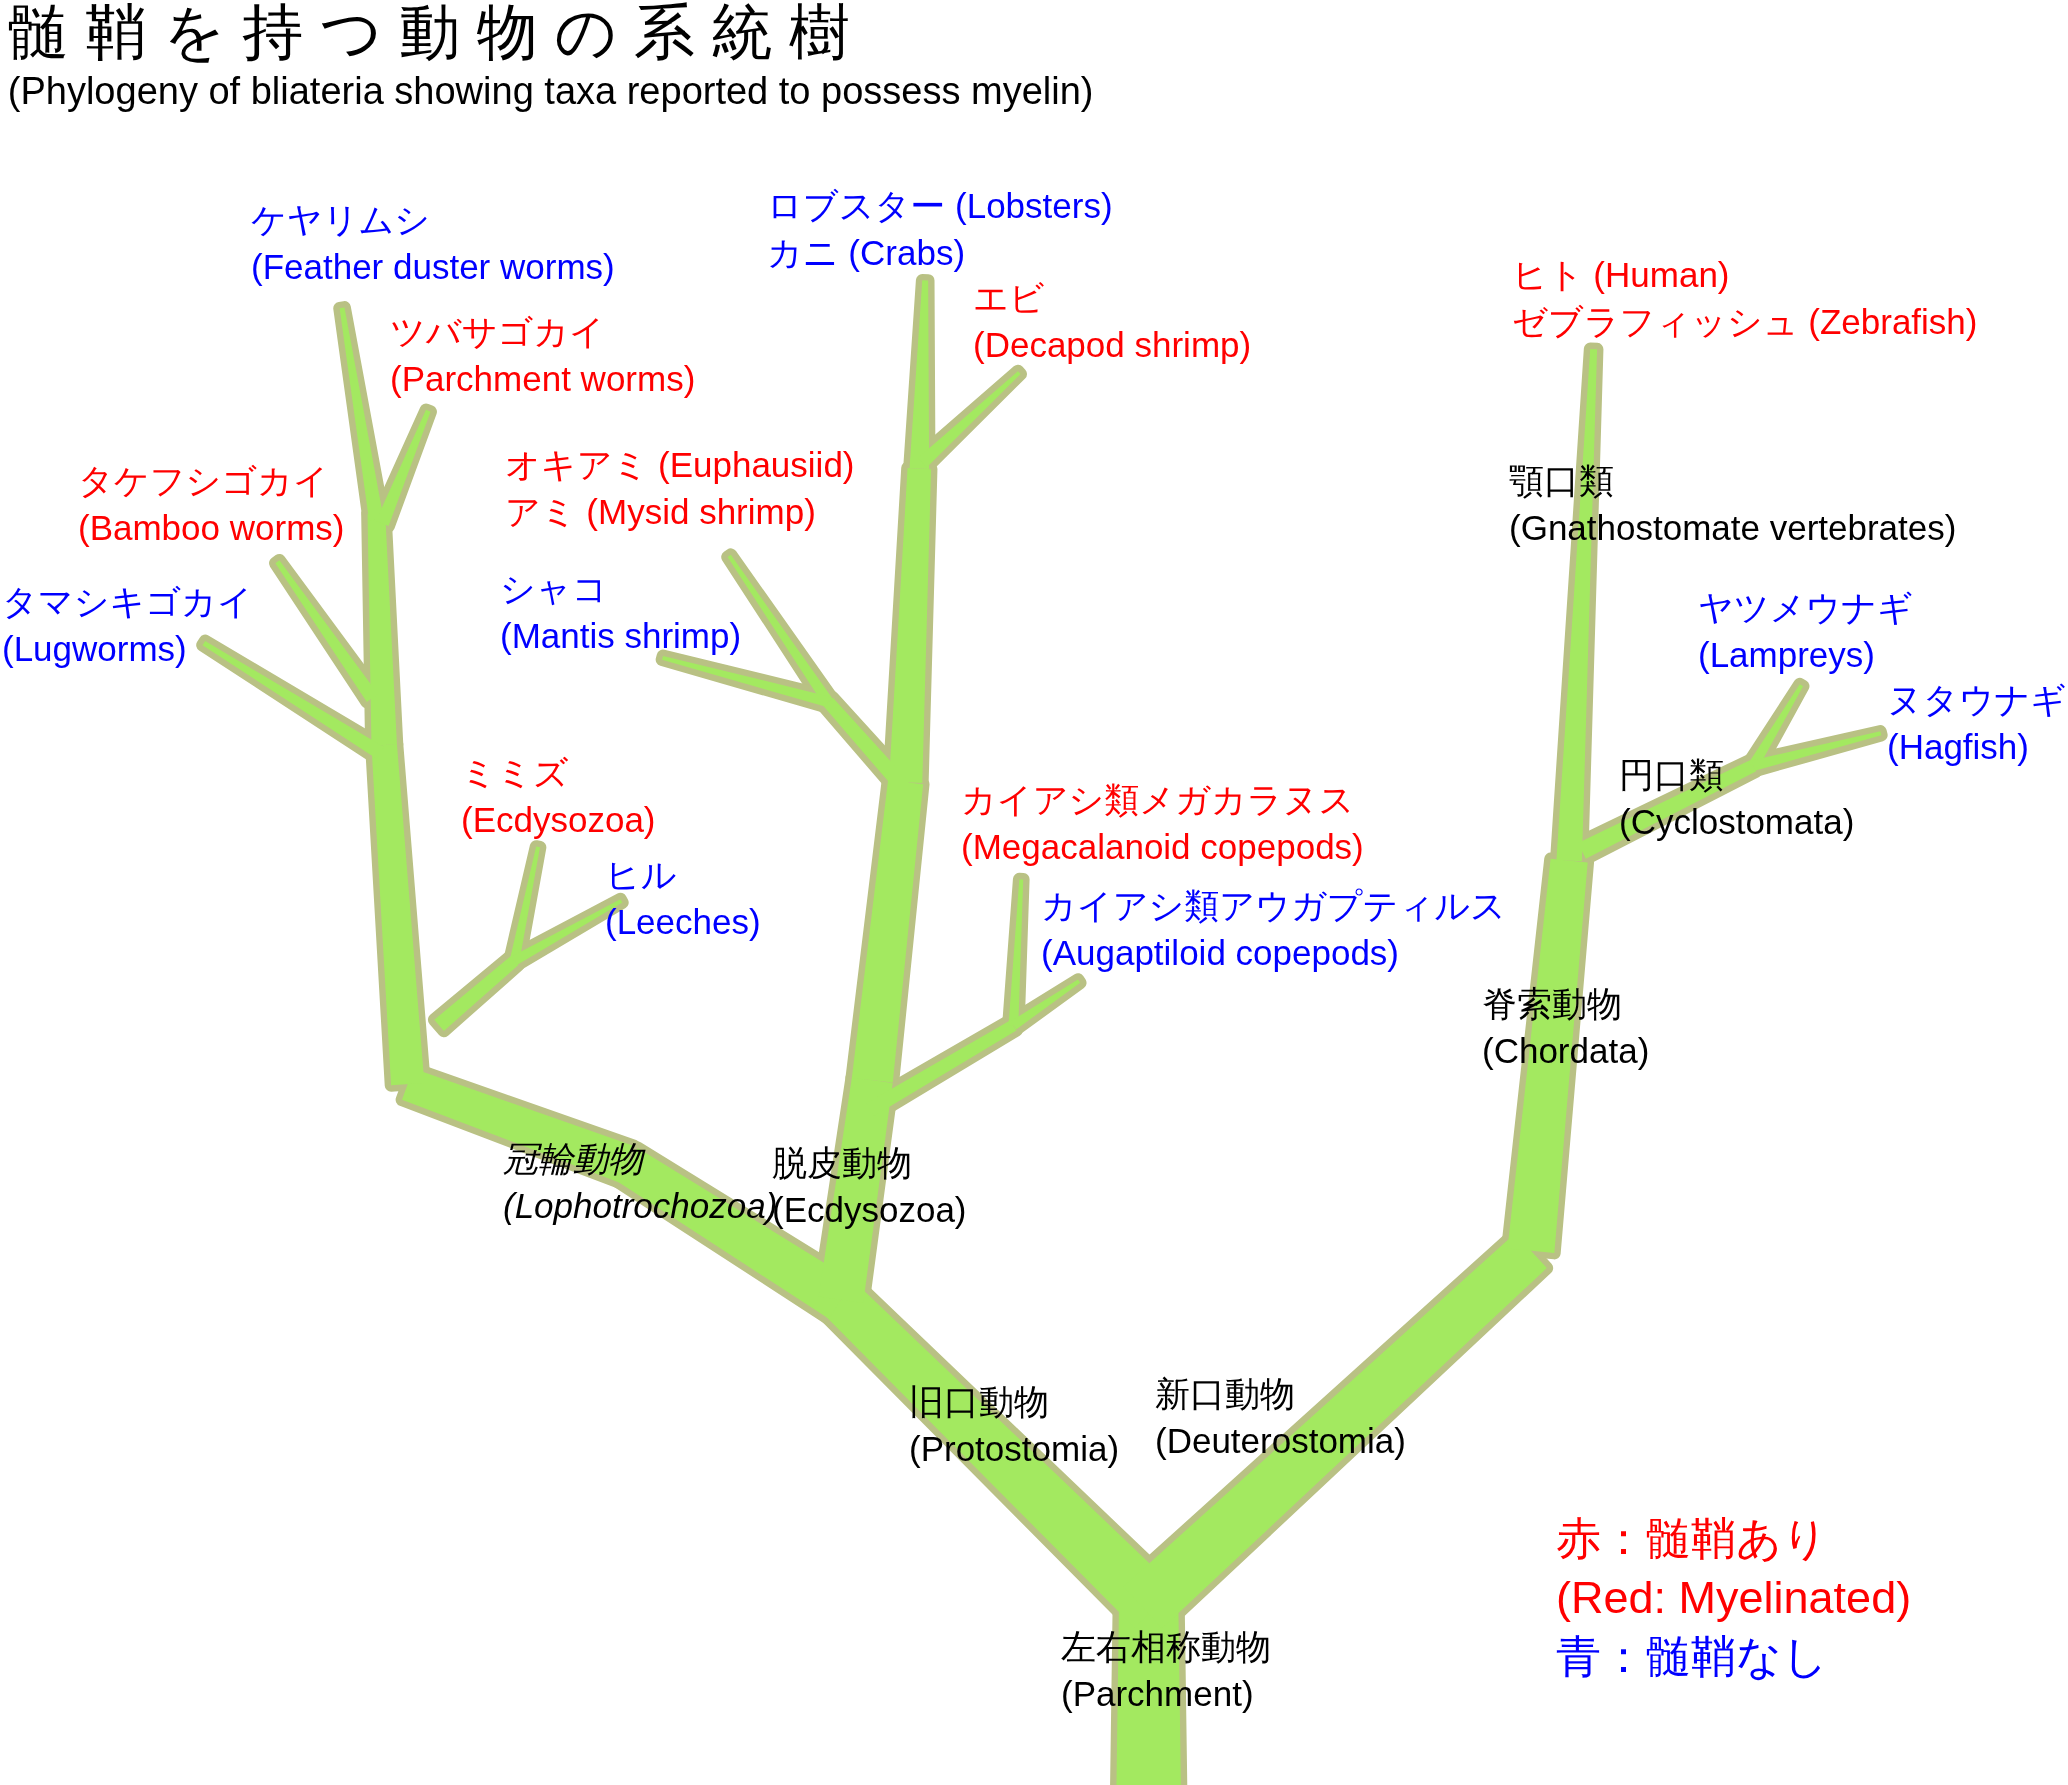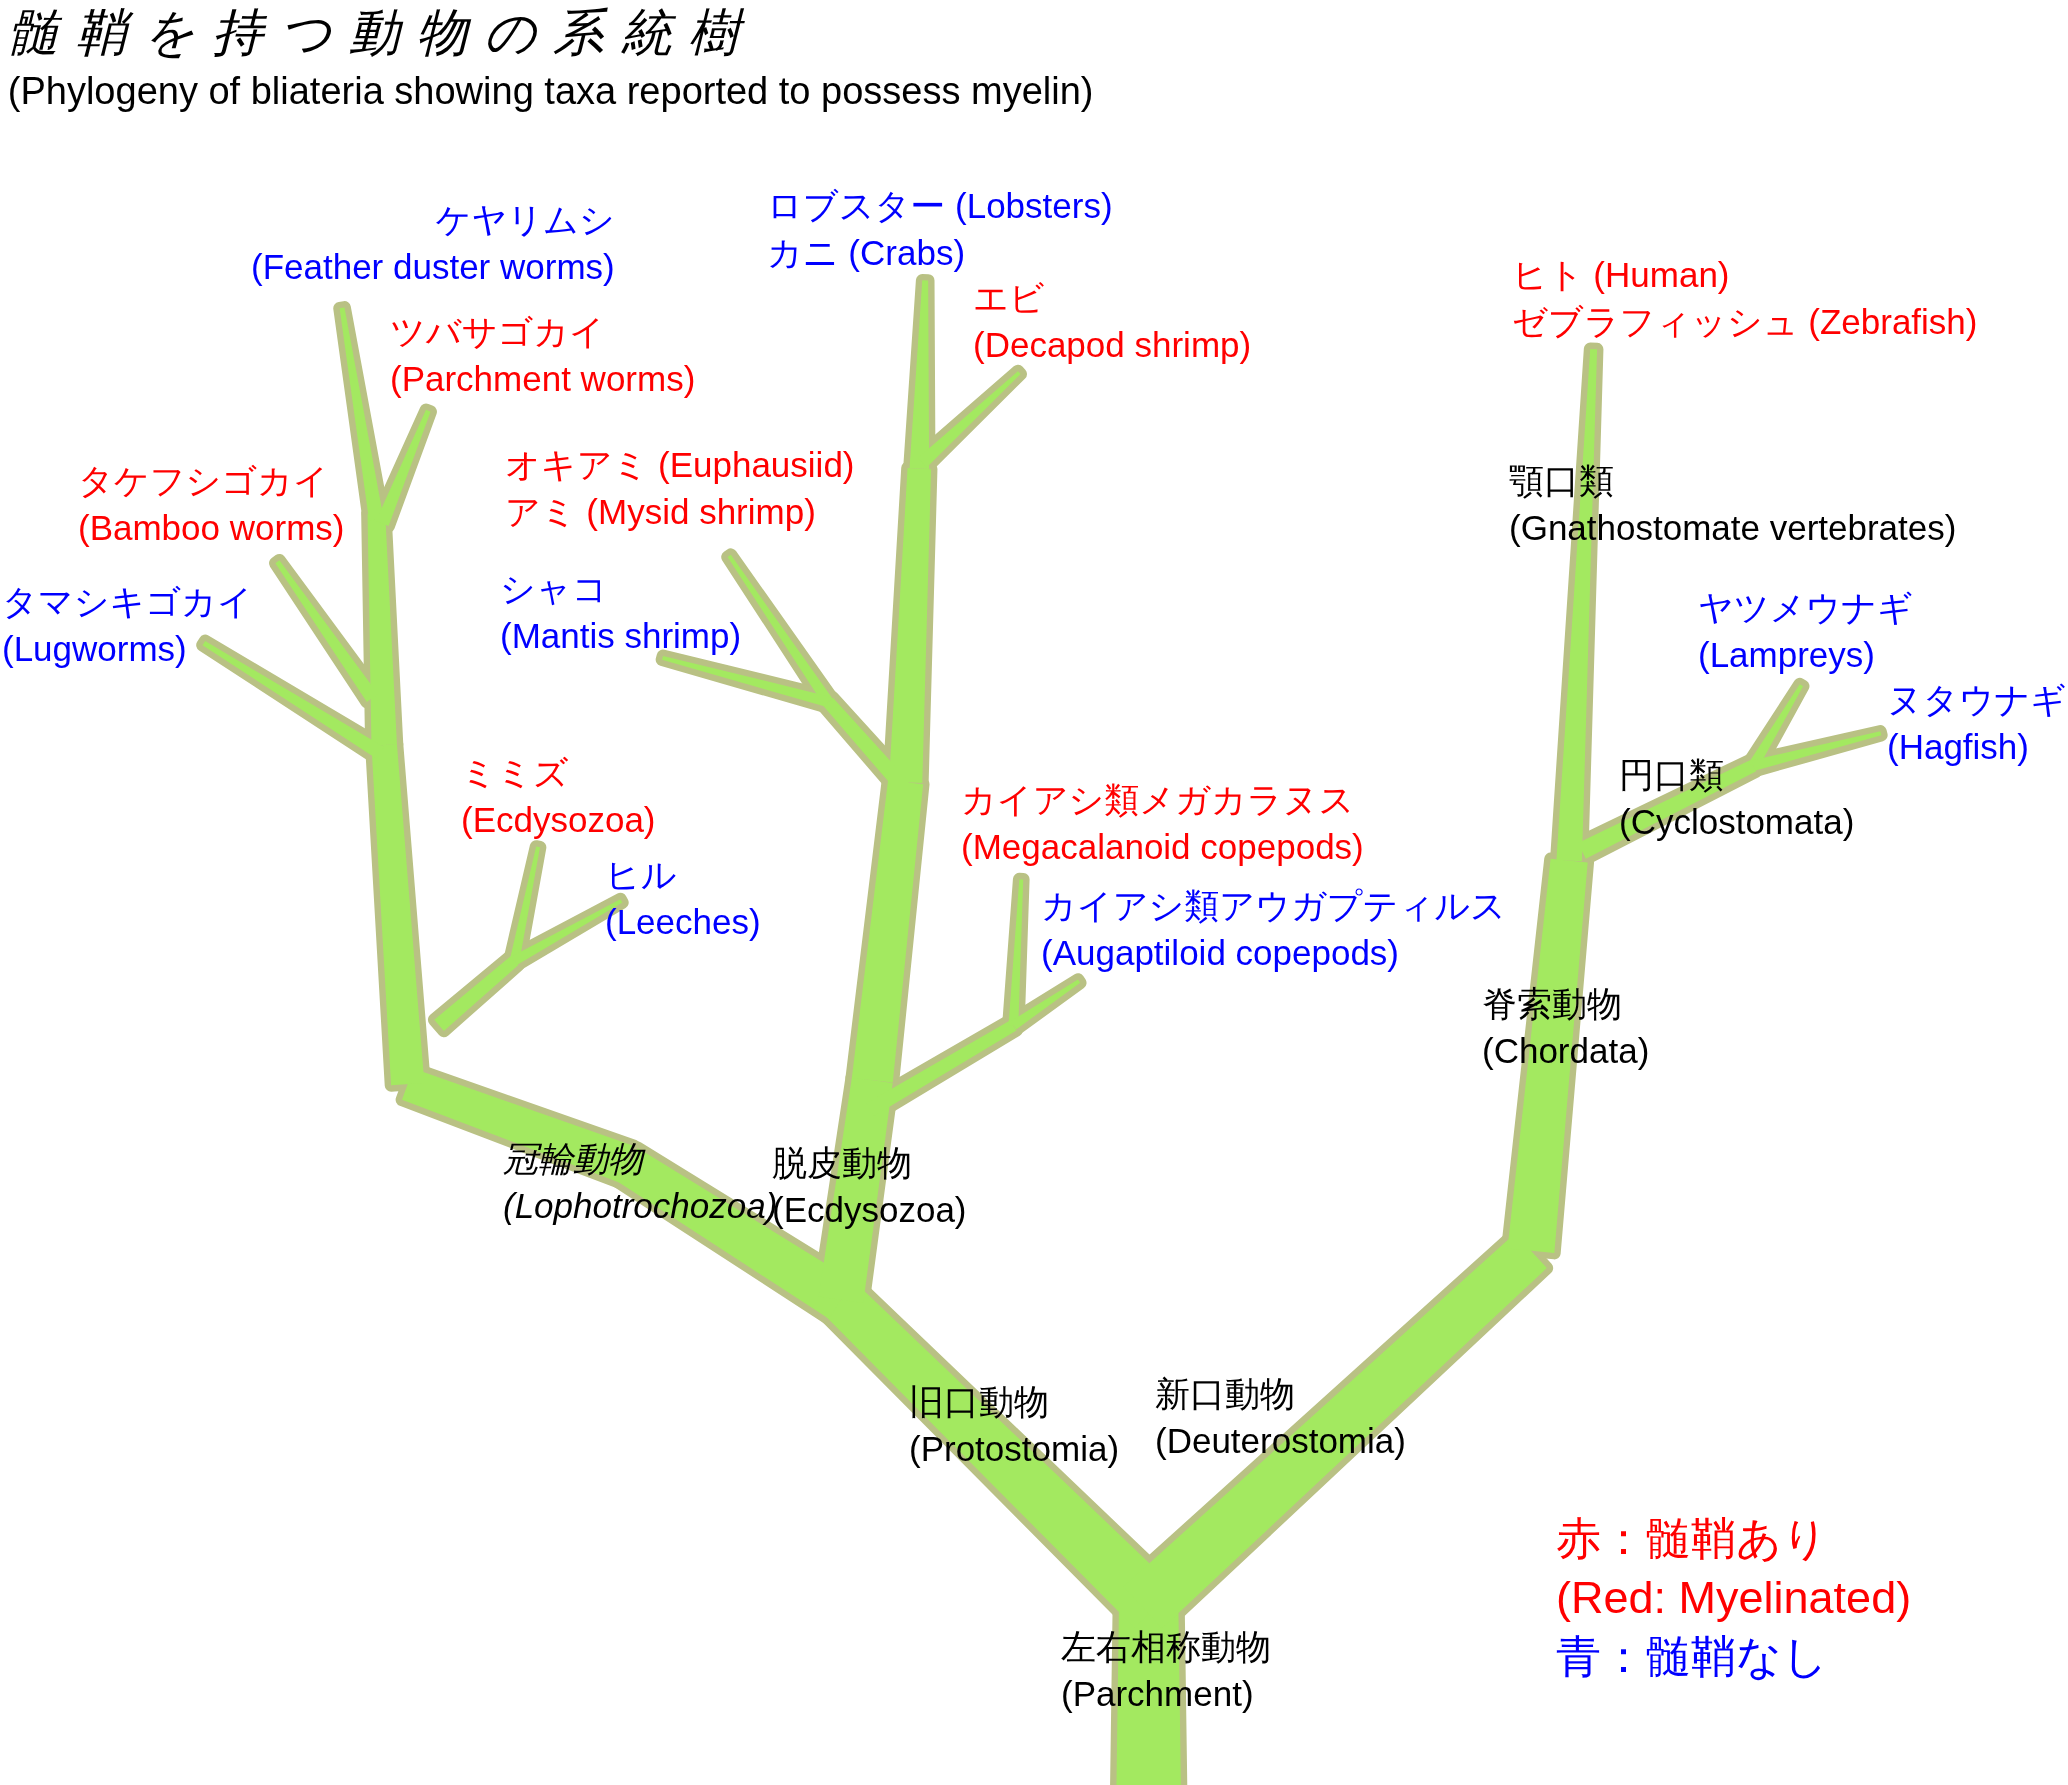--- a/index.html
+++ b/index.html
@@ -22,25 +22,24 @@
     width: 2068px;
     height: 1786px;
   }
   #page-header {
     position: absolute;
     left: 7.8px;
     top: 2px;
     color: #000000;
   }
   #title-jp {
-    font-size: 51px;
+    font-size: 61px;
     letter-spacing: 16.7px;
     line-height: 61px;
     white-space: nowrap;
-    font-style: italic;
   }
   #title-en {
     font-size: 38px;
     line-height: 57px;
     white-space: nowrap;
   }
   .taxon-label {
     position: absolute;
     font-size: 35px;
     line-height: 47px;
@@ -128,21 +127,21 @@
         <polygon points="1790.3532346779523,786.3309244889032 1919.4920853374372,749.9385179959647 1918.5079146625628,746.0614820040353 1787.6467653220477,775.6690755110968" fill="#A3E960"></polygon>
       </g>
   </svg>
 
   <header id="page-header">
     <div id="title-jp">髄鞘を持つ動物の系統樹</div>
     <div id="title-en">(Phylogeny of bliateria showing taxa reported to possess myelin)</div>
   </header>
 
   <div id="labels">
-      <div class="taxon-label" style="left: 251px; top: 196px; color: rgb(0, 0, 255); text-align: right;">
+      <div class="taxon-label" style="left: 251px; top: 196px; color: rgb(0, 0, 255);">
         <span class="label-line">ケヤリムシ</span>
         <span class="label-line">(Feather duster worms)</span>
       </div>
       <div class="taxon-label" style="left: 390px; top: 308px; color: rgb(255, 0, 0);">
         <span class="label-line">ツバサゴカイ</span>
         <span class="label-line">(Parchment worms)</span>
       </div>
       <div class="taxon-label" style="left: 78px; top: 457px; color: rgb(255, 0, 0);">
         <span class="label-line">タケフシゴカイ</span>
         <span class="label-line">(Bamboo worms)</span>

